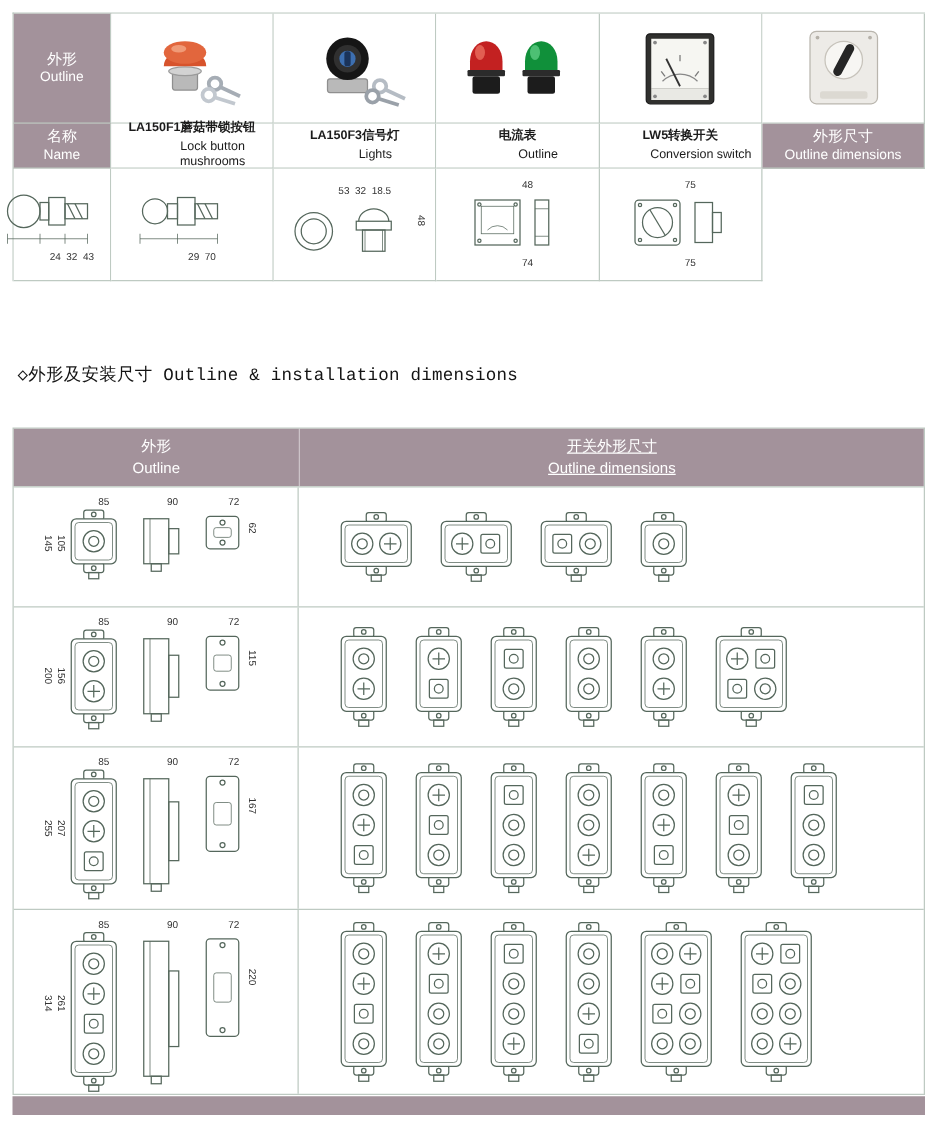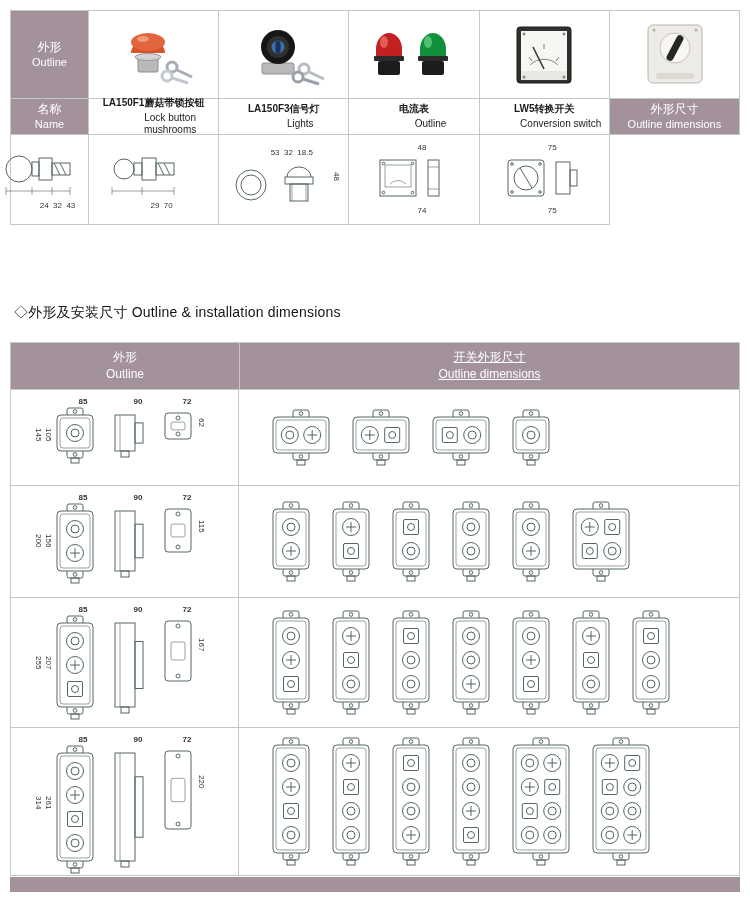--- a/index.html
+++ b/index.html
@@ -36,22 +36,22 @@
   .dim { font-size:8px; color:#333; line-height:1; white-space:pre;margin-left:16px; }
   .dims-top { margin-bottom:2px; }
   .dims-bottom { margin-top:3px; }
   .dim-side {
     position:absolute; right:7px; top:42%;
     writing-mode:vertical-rl; font-size:8px; color:#333;
   }
 
   
   .section-heading {
-    position:absolute; left:14px; top:304px;
-    font-size:14px; color:#141414; letter-spacing:0.2px;
+    position:absolute; left:14px; top:291px;
+    font-size:14px; color:#141414; letter-spacing:0.2px;font-family:Liberation Mono, monospace;
   }
 
   
   .bt {
     position:absolute; left:10px; top:342px; width:730px;
     border:1px solid var(--line); background:#fff;
   }
   .bt-head { display:flex; background:var(--accent); color:#fff; height:46px; }
   .bt-head > div {
     display:flex; flex-direction:column; align-items:center; justify-content:center;
@@ -66,21 +66,21 @@
   .bt-left {
     width:228px; border-right:1px solid var(--line);
     display:flex; align-items:flex-start; gap:16px;
     padding:8px 4px 2px 34px;
   }
   .bt-right {
     flex:1; display:flex; align-items:center; gap:16px;
     padding-left:30px; overflow:hidden;
   }
   .figwrap { position:relative; display:flex; flex-direction:column; align-items:center; }
-  .dim-top { font-size:8px; color:#333; margin-bottom:1px;font-weight:bold; }
+  .dim-top { font-size:8px; color:#333; margin-bottom:1px; }
   .dim-v { position:absolute; top:42%; writing-mode:vertical-rl; font-size:8px; color:#333; }
   .dim-v.inner { left:-9px; }
   .dim-v.outer { left:-19px; }
   .dim-vr { position:absolute; right:-11px; top:36%; writing-mode:vertical-rl; font-size:8px; color:#333; }
 
   
   .footer-bar {
     position:absolute; left:10px; top:877px; width:730px; height:15px;
     background:var(--accent);
   }

